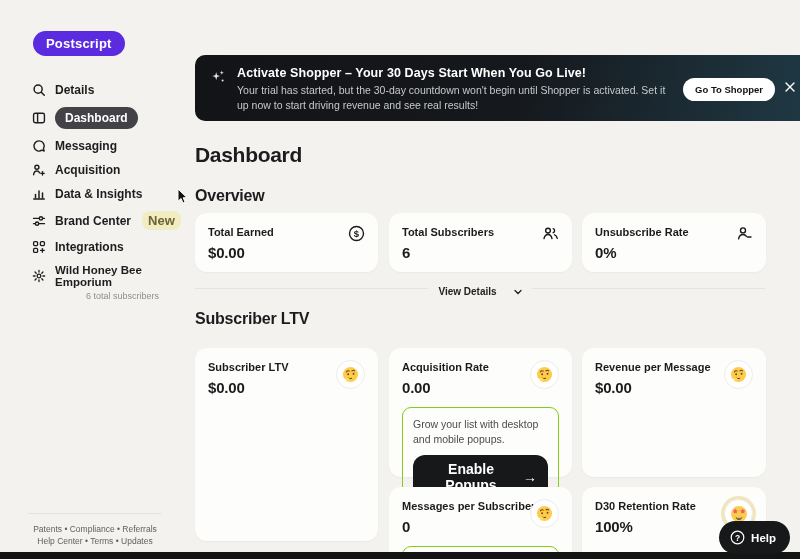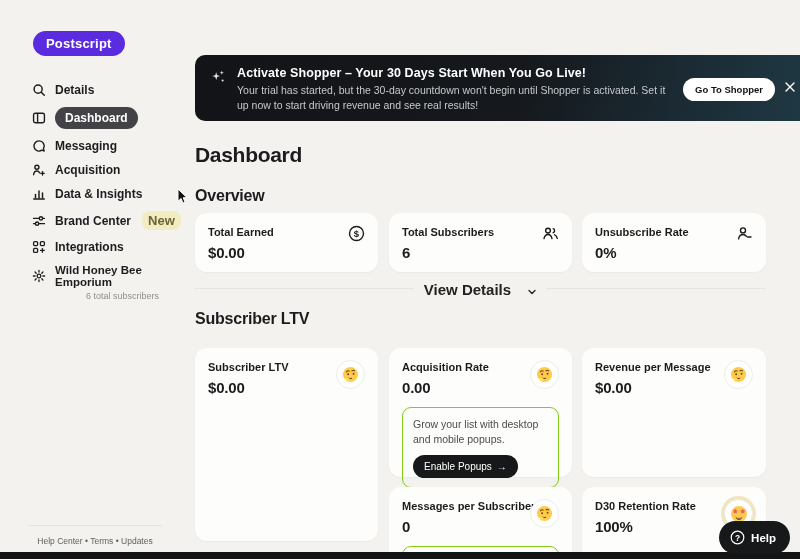--- a/index.html
+++ b/index.html
@@ -39,34 +39,34 @@
   .card { background:#fdfdfc; border-radius:12px; box-shadow:0 1px 2px rgba(20,20,20,.04); position:absolute; padding:13px 13px; }
   .card .lbl { font-size:11px; font-weight:700; color:#1b1b1d; }
   .card .val { font-size:15px; font-weight:700; margin-top:6px; letter-spacing:-.2px; }
   .card .corner { position:absolute; right:13px; top:12px; }
   .ov-1 { left:195px; top:213px; width:183px; height:59px; }
   .ov-2 { left:389px; top:213px; width:183px; height:59px; }
   .ov-3 { left:582px; top:213px; width:184px; height:59px; }
 
   .view-details { position:absolute; left:195px; top:281px; width:570px; text-align:center; height:14px; cursor:pointer; }
   .view-details::before { content:""; position:absolute; left:0; right:0; top:7px; height:1px; background:#e4e3e0; }
-  .view-details .vd-inner { position:relative; background:#f3f2ef; padding:0 10px; font-size:15px; font-weight:700; color:#222; display:inline-flex; align-items:flex-end; gap:17px; }
+  .view-details .vd-inner { position:relative; background:#f3f2ef; padding:0 10px; font-size:10px; font-weight:700; color:#222; display:inline-flex; align-items:flex-end; gap:17px; }
 
   .ltv-1 { left:195px; top:348px; width:183px; height:193px; }
   .ltv-2 { left:389px; top:348px; width:183px; height:129px; }
   .ltv-3 { left:582px; top:348px; width:184px; height:129px; }
   .ltv-4 { left:389px; top:487px; width:183px; height:129px; }
   .ltv-5 { left:582px; top:487px; width:184px; height:129px; }
 
   .emoji-badge { width:29px; height:29px; border-radius:50%; background:#fff; border:1px solid #ececea; display:flex; align-items:center; justify-content:center; }
   .emoji-badge.ring { box-shadow:0 0 0 3px #f0e5bc; }
 
   .tip-box { margin-top:11px; border:1px solid #84cc16; border-radius:9px; padding:9px 10px; }
   .tip-box .tip-text { font-size:10.5px; line-height:15px; color:#4c4c4c; }
-  .tip-btn { margin-top:8px; background:#17181a; color:#fff; border:none; border-radius:12px; font-size:10px; font-weight:400; padding:6px 11px; display:inline-flex; align-items:center; gap:5px; cursor:pointer; }
+  .tip-btn { margin-top:8px; background:#17181a; color:#fff; border:none; border-radius:12px; font-size:14px; font-weight:700; padding:6px 11px; display:inline-flex; align-items:center; gap:5px; cursor:pointer; }
 
   
   .help-btn { position:absolute; right:10px; bottom:5px; background:#17181a; color:#fff; border:none; border-radius:17px; height:33px; padding:0 14px 0 11px; display:flex; align-items:center; gap:6px; font-size:11.5px; font-weight:700; cursor:pointer; z-index:5; }
   .bottom-bar { position:absolute; left:0; bottom:0; width:800px; height:7px; background:#141414; z-index:4; }
   .cursor { position:absolute; left:177px; top:188px; z-index:9; }
 </style>
 </head>
 <body>
 
 <div class="stage">
@@ -159,20 +159,21 @@
             <circle cx="8" cy="8" r="2.1"></circle>
             <path d="M8 1.6v1.9M8 12.5v1.9M1.6 8h1.9M12.5 8h1.9M3.5 3.5l1.3 1.3M11.2 11.2l1.3 1.3M12.5 3.5l-1.3 1.3M4.8 11.2l-1.3 1.3"></path>
           </svg>
       </span>
       <span style="font-size:11.5px;">Wild Honey Bee Emporium</span>
     </div>
     <div class="nav-sub">6 total subscribers</div>
   </nav>
 
   <div class="side-footer">
+    <div>Patents  •  Compliance  •  Referrals</div>
     <div>Help Center  •  Terms  •  Updates</div>
   </div>
 
   <div class="banner">
     <span class="spark">
       <svg width="16" height="16" viewBox="0 0 16 16" fill="#e8eaec">
           <path d="M6.2 3.2l.9 3 3 .9-3 .9-.9 3-.9-3-3-.9 3-.9z"></path>
           <path d="M11.8 1.6l.5 1.6 1.6.5-1.6.5-.5 1.6-.5-1.6-1.6-.5 1.6-.5z"></path>
           <circle cx="12.6" cy="11.4" r="1"></circle>
         </svg>

